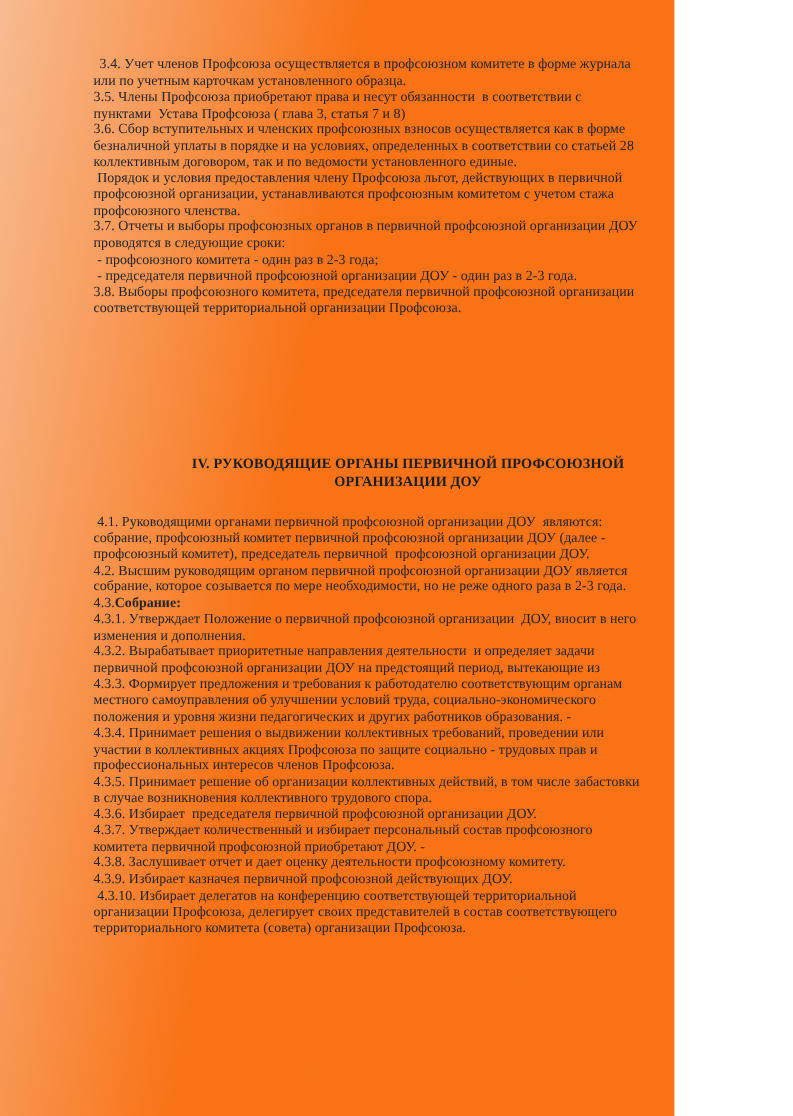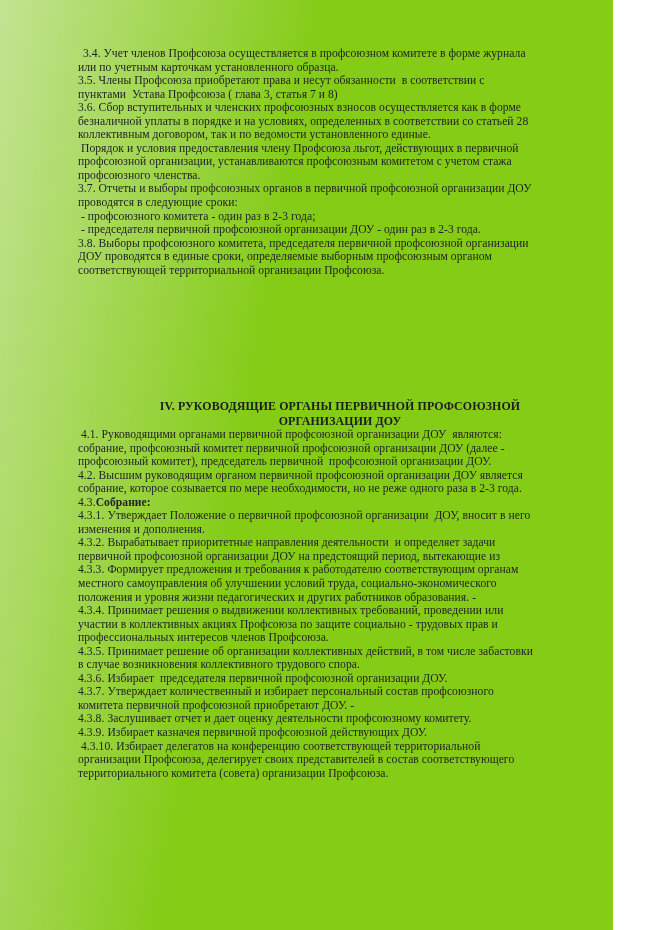--- a/index.html
+++ b/index.html
@@ -6,23 +6,23 @@
   html, body {
     margin: 0;
     padding: 0;
     background: #ffffff;
   }
   body {
     font-family: "Liberation Serif", "DejaVu Serif", serif;
   }
   .page {
     position: relative;
-    width: 613px;
+    width: 562px;
     height: 930px;
-    background: #84cc16;
+    background: #f97316;
     overflow: hidden;
     box-sizing: border-box;
   }
   
   .paper-noise {
     position: absolute;
     inset: 0;
     pointer-events: none;
     background:
       radial-gradient(circle at 12% 93%, rgba(150,150,160,0.05) 0 1px, transparent 2px),
@@ -57,21 +57,20 @@
     position: absolute;
     left: 78px;
     top: 379px;
     width: 524px;
     text-align: center;
     font-weight: bold;
     color: #1d1d1f;
     font-size: 11.9px;
     line-height: 14.5px;
     letter-spacing: 0.01em;
-    margin-top: 20px;
   }
   .section-heading .hl {
     display: block;
     white-space: pre;
   }
   .text-block-two {
     position: absolute;
     left: 78px;
     top: 428px;
     width: 524px;
@@ -100,21 +99,20 @@
       <span class="ln">безналичной уплаты в порядке и на условиях, определенных в соответствии со статьей 28</span>
       <span class="ln">коллективным договором, так и по ведомости установленного единые.</span>
       <span class="ln"> Порядок и условия предоставления члену Профсоюза льгот, действующих в первичной</span>
       <span class="ln">профсоюзной организации, устанавливаются профсоюзным комитетом с учетом стажа</span>
       <span class="ln">профсоюзного членства.</span>
       <span class="ln">3.7. Отчеты и выборы профсоюзных органов в первичной профсоюзной организации ДОУ</span>
       <span class="ln">проводятся в следующие сроки:</span>
       <span class="ln"> - профсоюзного комитета - один раз в 2-3 года;</span>
       <span class="ln"> - председателя первичной профсоюзной организации ДОУ - один раз в 2-3 года.</span>
       <span class="ln">3.8. Выборы профсоюзного комитета, председателя первичной профсоюзной организации</span>
-      <span class="ln">ДОУ проводятся в единые сроки, определяемые выборным профсоюзным органом</span>
       <span class="ln">соответствующей территориальной организации Профсоюза.</span>
     </div>
 
   <div class="section-heading">
     <span class="hl">IV. РУКОВОДЯЩИЕ ОРГАНЫ ПЕРВИЧНОЙ ПРОФСОЮЗНОЙ</span>
     <span class="hl">ОРГАНИЗАЦИИ ДОУ</span>
   </div>
 
   <div class="text-block-two" id="body-two">
       <span class="ln"> 4.1. Руководящими органами первичной профсоюзной организации ДОУ  являются:</span>

